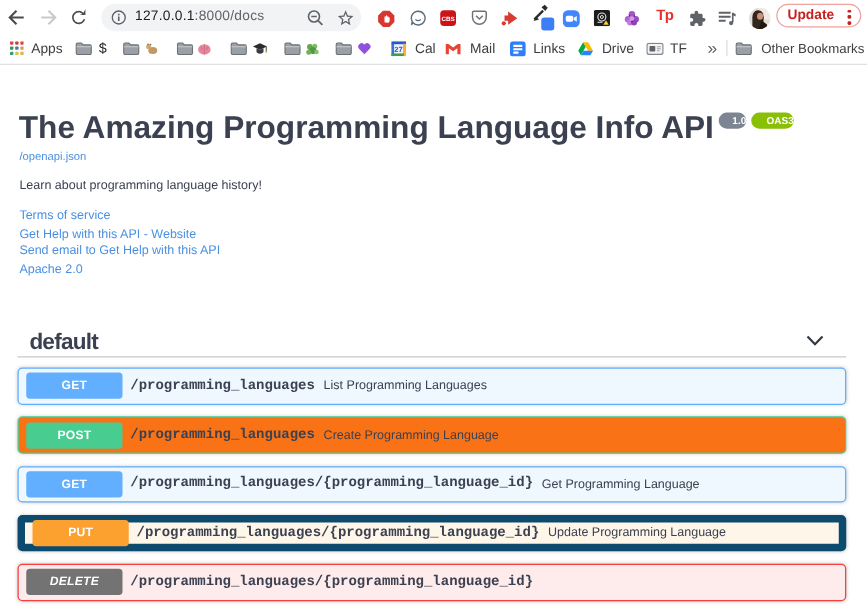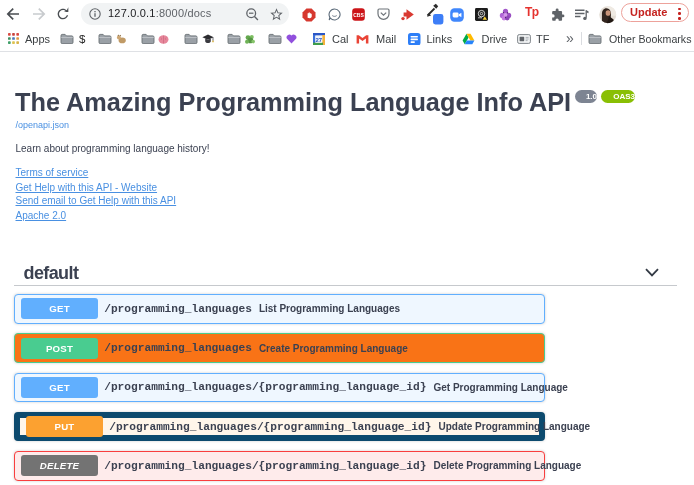--- a/index.html
+++ b/index.html
@@ -27,33 +27,33 @@
   .bktext{position:absolute;top:32.6px;font-size:11px;color:#3c4043;white-space:nowrap;}
 
   
   .title{position:absolute;left:15px;top:87.9px;font-size:25.3px;font-weight:bold;color:#3b4151;white-space:nowrap;}
   .badge{position:absolute;height:13px;border-radius:7px;color:#fff;font-weight:bold;
          font-size:8px;text-align:right;line-height:13.5px;}
   .b10{left:574.5px;top:89.5px;width:22.5px;background:#7d8492;}
   .boas{left:601px;top:89.5px;width:34px;background:#89bf04;}
   .openapi{position:absolute;left:15.5px;top:119.5px;font-size:9px;color:#4990e2;}
   .desc{position:absolute;left:15.5px;top:143.3px;font-size:10px;color:#3b4151;}
-  .lnk{position:absolute;left:15.5px;font-size:10px;color:#4990e2;text-decoration:underline;}
+  .lnk{position:absolute;left:15.5px;font-size:10px;color:#4990e2;}
 
   .deftitle{position:absolute;left:23.5px;top:263.4px;font-size:18px;letter-spacing:-0.6px;font-weight:bold;color:#3b4151;}
   .defline{position:absolute;left:14px;top:285px;width:663px;height:0;border-top:1px solid #c6c9cd;}
 
-  .row{position:absolute;left:14px;width:531px;height:29.5px;border-radius:4px;
+  .row{position:absolute;left:14px;width:663px;height:29.5px;border-radius:4px;
        display:flex;align-items:center;box-shadow:0 0 3px rgba(0,0,0,0.19);}
   .row .meth{width:77px;height:21px;margin-left:6px;border-radius:3px;color:#fff;
              font-size:9.7px;font-weight:bold;text-align:center;line-height:21.5px;
              letter-spacing:0.2px;flex:none;}
   .row .path{margin-left:6.2px;font-family:"Liberation Mono",monospace;font-weight:bold;
              font-size:11.2px;color:#3b4151;letter-spacing:0;white-space:nowrap;}
-  .row .rdesc{margin-left:7px;font-size:10px;color:#3b4151;white-space:nowrap;font-weight:bold;}
+  .row .rdesc{margin-left:7px;font-size:10px;color:#3b4151;white-space:nowrap;}
   .r-get{background:#eff7ff;border:1px solid #61affe;}
   .r-get .meth{background:#61affe;}
   .r-post{background:#f97316;border:1px solid #49cc90;}
   .r-post .meth{background:#49cc90;}
   .r-put{background:#fff6ea;border:6px solid #0c4a6e;}
   .r-put .meth{background:#fca130;}
   .r-del{background:#feebeb;border:1px solid #f93e3e;}
   .r-del .meth{background:#737373;font-style:italic;}
 </style>
 </head>
@@ -340,16 +340,15 @@
     <div class="rdesc">Get Programming Language</div>
   </div>
   <div class="row r-put" style="top:411.9px">
     <div class="meth">PUT</div>
     <div class="path">/programming_languages/{programming_language_id}</div>
     <div class="rdesc">Update Programming Language</div>
   </div>
   <div class="row r-del" style="top:451.2px">
     <div class="meth">DELETE</div>
     <div class="path">/programming_languages/{programming_language_id}</div>
-    <div class="rdesc">Delete Programming Language</div>
   </div>
 
 </div>
 
 </body></html>

